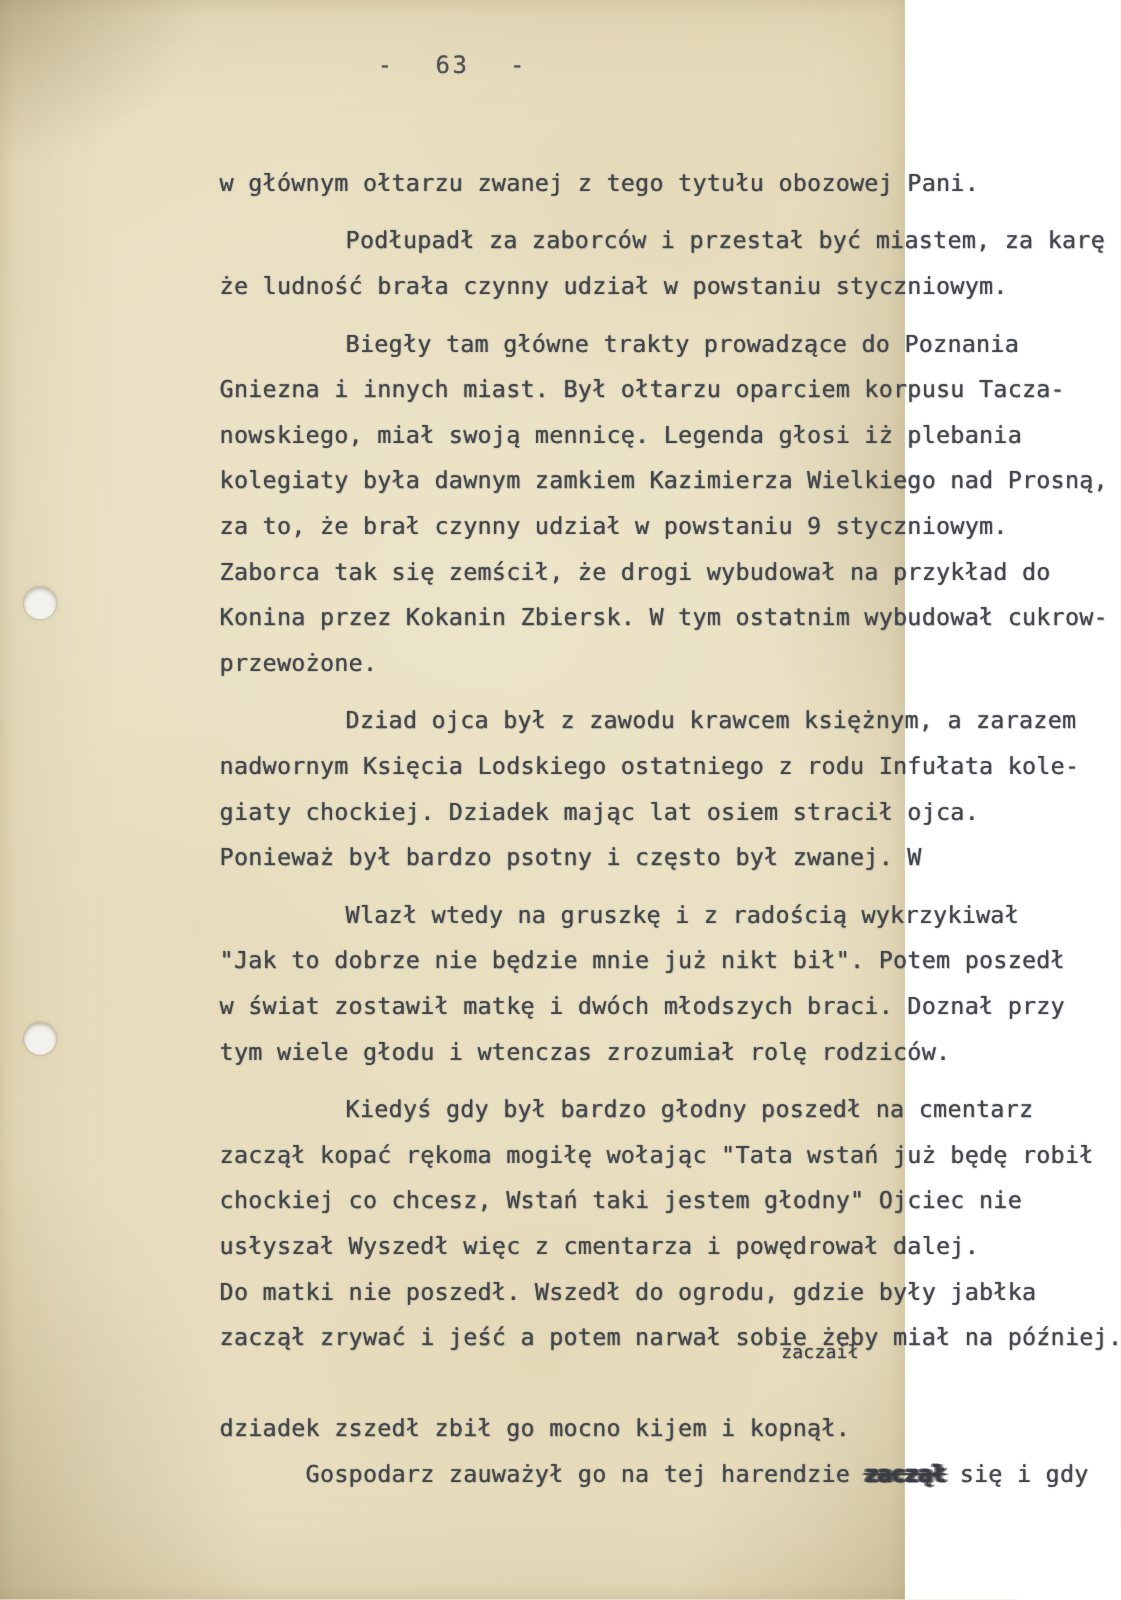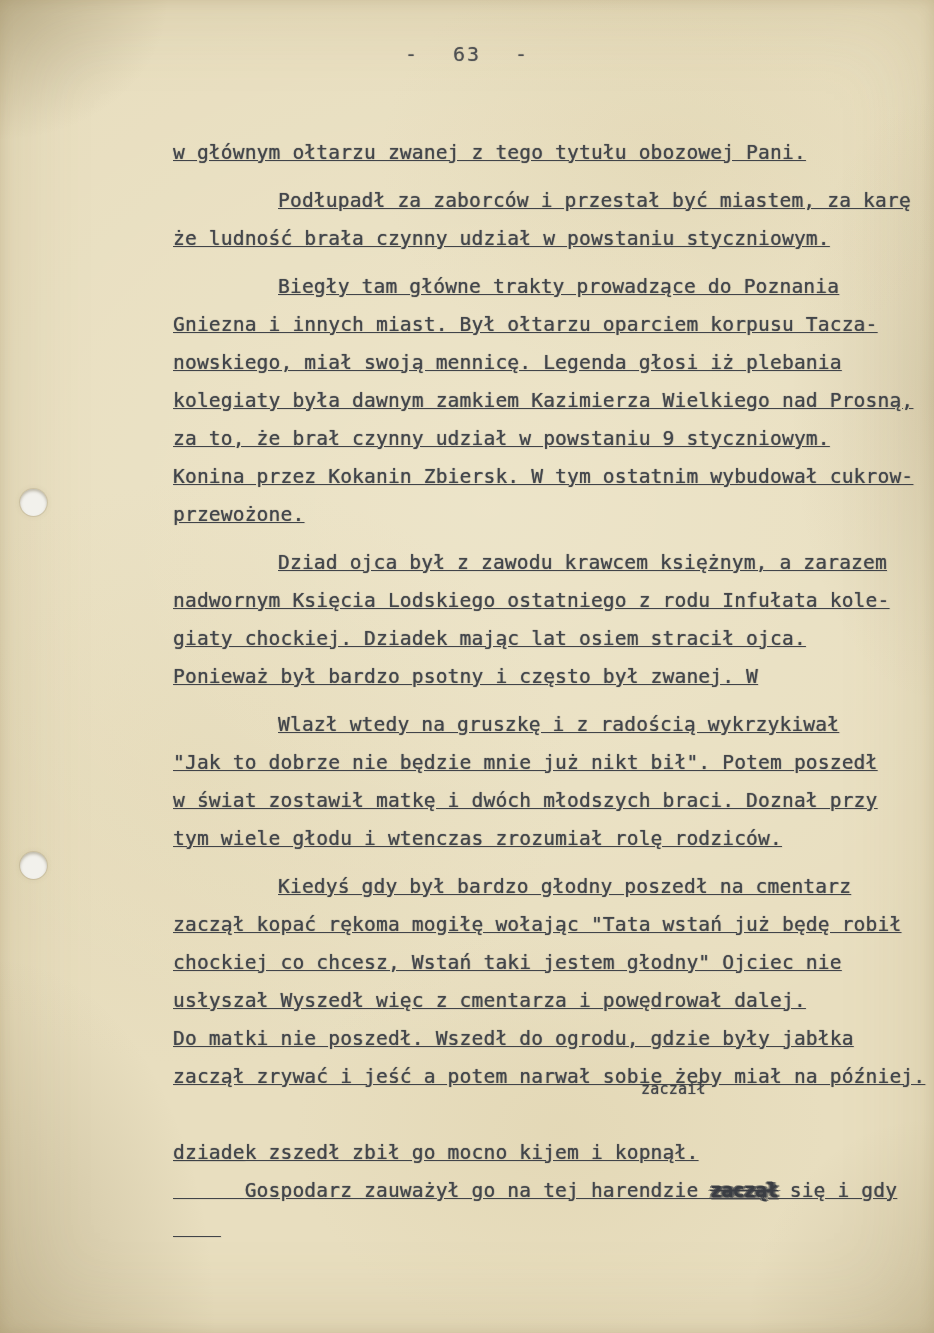--- a/index.html
+++ b/index.html
@@ -3,21 +3,21 @@
 <meta charset="utf-8">
 <style>
   html, body {
     margin: 0; padding: 0;
     width: 934px; height: 1333px;
     overflow: hidden;
     font-family: "DejaVu Sans Mono", "Liberation Mono", monospace;
   }
   .paper {
     position: relative;
-    width: 934px; height: 1333px;
+    width: 754px; height: 1333px;
     background-color: #e8debf;
     background-image:
       radial-gradient(ellipse 1100px 900px at 52% 38%, rgba(255,253,240,0.20), rgba(0,0,0,0) 65%),
       radial-gradient(ellipse 420px 320px at 72% 12%, rgba(208,193,148,0.22), transparent 70%),
       radial-gradient(ellipse 520px 420px at 22% 58%, rgba(212,197,152,0.18), transparent 70%),
       radial-gradient(ellipse 380px 300px at 60% 85%, rgba(208,192,146,0.18), transparent 70%),
       radial-gradient(ellipse 240px 200px at 0% 0%, rgba(110,95,58,0.30), transparent 70%),
       radial-gradient(ellipse 300px 520px at 0% 100%, rgba(118,100,60,0.26), transparent 72%),
       radial-gradient(ellipse 260px 300px at 100% 100%, rgba(118,100,60,0.18), transparent 72%),
       radial-gradient(ellipse 200px 420px at 100% 30%, rgba(120,102,62,0.12), transparent 72%);
@@ -43,27 +43,26 @@
     background: #f2f1ec;
     box-shadow:
       inset 0 2px 3px rgba(95,82,50,0.35),
       0 0 0 1px rgba(100,88,55,0.14),
       0 0 6px rgba(100,88,55,0.10);
   }
   .hole-top { top: 489px; }
   .hole-bottom { top: 852px; }
   .text-block {
     position: absolute;
-    left: 173px; top: 134px;
+    left: 183px; top: 134px;
     width: 742px;
     font-size: 19.5px;
     color: rgba(62,65,71,0.88);
     text-shadow: 0 0 1.1px rgba(70,73,79,0.85), 0.6px 0.4px 0 rgba(70,73,79,0.22);
     letter-spacing: 0.2px;
-    text-decoration: underline;
   }
   .line {
     height: 38px;
     line-height: 38px;
     white-space: pre;
   }
   .indent { text-indent: 105px; }
   .p { margin-top: 10px; }
   .strike-wrap { position: relative; }
   .overstruck {
@@ -101,20 +100,21 @@
 
   <div class="text-block">
     <div class="line">w głównym ołtarzu zwanej z tego tytułu obozowej Pani.</div>
     <div class="line indent p">Podłupadł za zaborców i przestał być miastem, za karę</div>
     <div class="line">że ludność brała czynny udział w powstaniu styczniowym.</div>
     <div class="line indent p">Biegły tam główne trakty prowadzące do Poznania</div>
     <div class="line">Gniezna i innych miast. Był ołtarzu oparciem korpusu Tacza-</div>
     <div class="line">nowskiego, miał swoją mennicę. Legenda głosi iż plebania</div>
     <div class="line">kolegiaty była dawnym zamkiem Kazimierza Wielkiego nad Prosną,</div>
     <div class="line">za to, że brał czynny udział w powstaniu 9 styczniowym.</div>
+    <div class="line">Zaborca tak się zemścił, że drogi wybudował na przykład do</div>
     <div class="line">Konina przez Kokanin Zbiersk. W tym ostatnim wybudował cukrow-</div>
     <div class="line">przewożone.</div>
     <div class="line indent p">Dziad ojca był z zawodu krawcem księżnym, a zarazem</div>
     <div class="line">nadwornym Księcia Lodskiego ostatniego z rodu Infułata kole-</div>
     <div class="line">giaty chockiej. Dziadek mając lat osiem stracił ojca.</div>
     <div class="line">Ponieważ był bardzo psotny i często był zwanej. W</div>
     <div class="line indent p">Wlazł wtedy na gruszkę i z radością wykrzykiwał</div>
     <div class="line">"Jak to dobrze nie będzie mnie już nikt bił". Potem poszedł</div>
     <div class="line">w świat zostawił matkę i dwóch młodszych braci. Doznał przy</div>
     <div class="line">tym wiele głodu i wtenczas zrozumiał rolę rodziców.</div>

